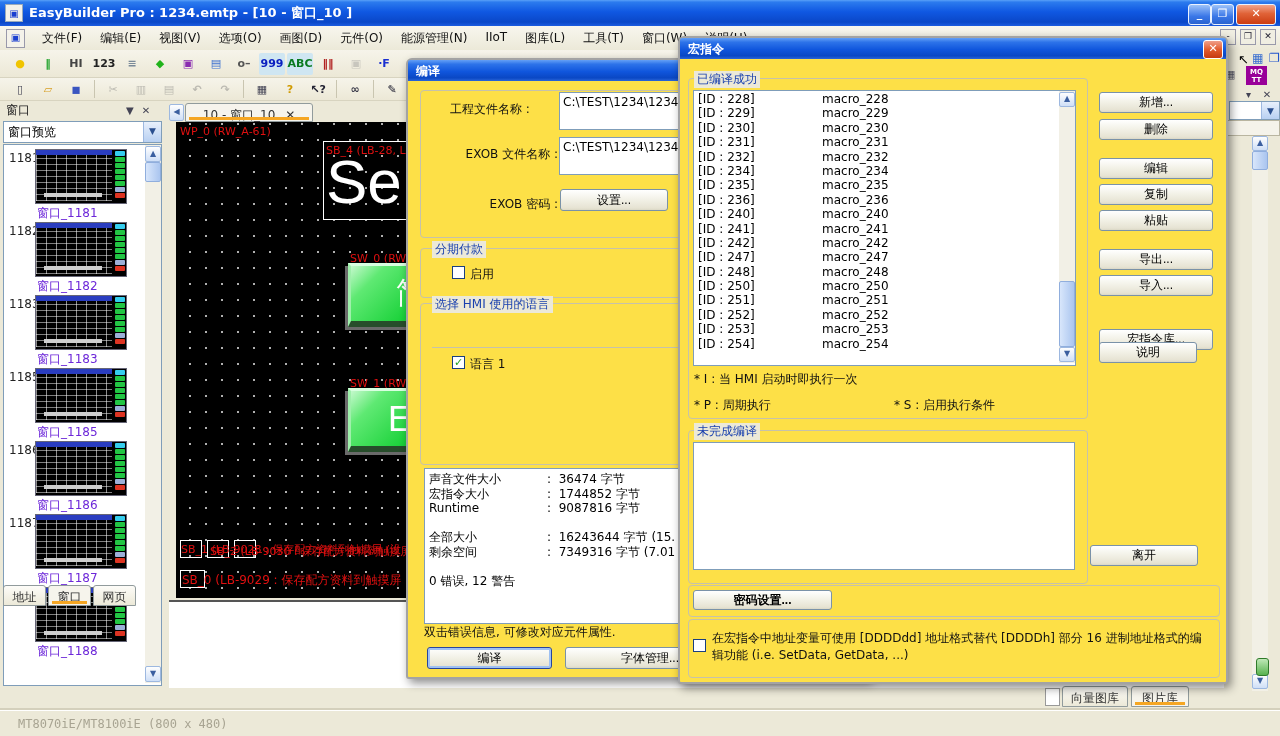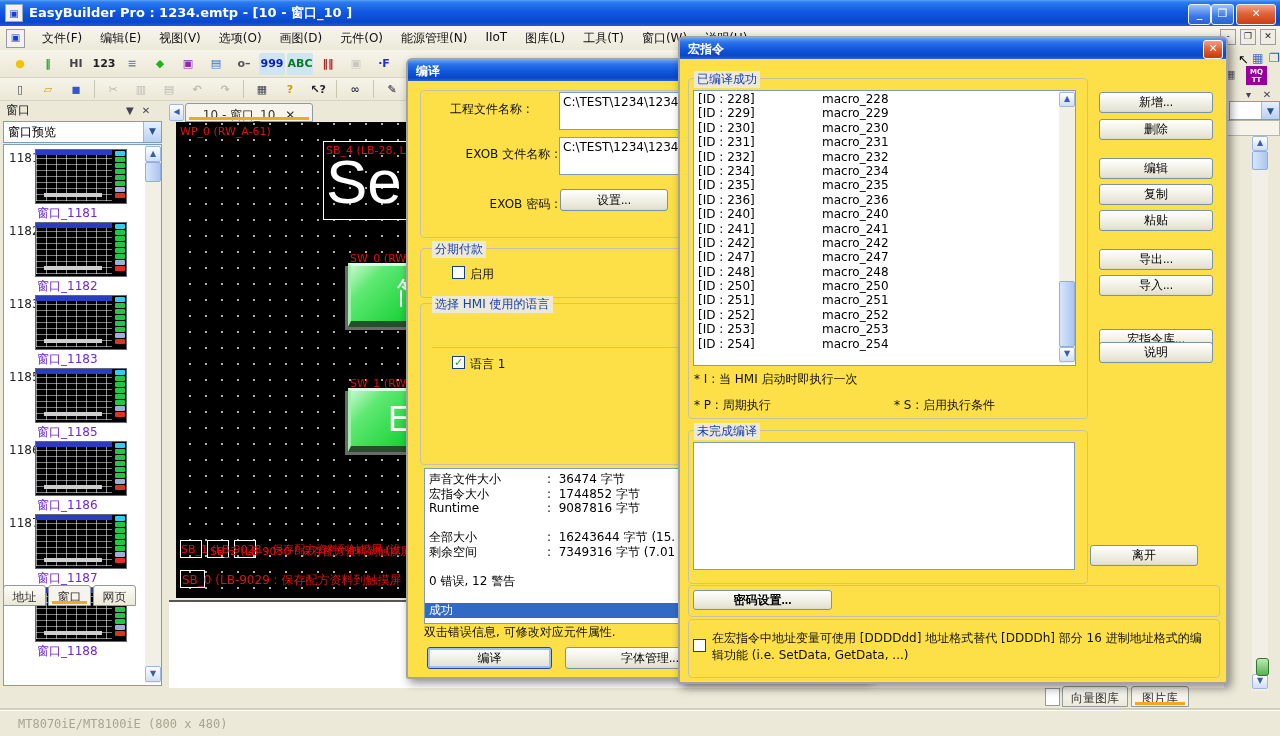--- a/index.html
+++ b/index.html
@@ -439,23 +439,20 @@
         <div class="stat-row">
           <span class="sl">剩余空间</span>
           <span>:&nbsp;&nbsp;</span>
           <span>7349316 字节 (7.01</span>
         </div>
         <div class="stat-row">&nbsp;</div>
         <div class="stat-row">
           <span>0 错误, 12 警告</span>
         </div>
         <div class="stat-row">&nbsp;</div>
-        <div class="stat-row sel">
-          <span>成功</span>
-        </div>
       </div>
     <span class="flabel" style="left:16px;top:564px;">双击错误信息, 可修改对应元件属性.</span>
     <button class="xp-btn focus" style="left:19px;top:587px;width:125px;height:22px;">编译</button>
     <button class="xp-btn" style="left:157px;top:587px;width:150px;height:22px;text-align:left;padding-left:55px;">字体管理...</button>
   </div>
 
   <div class="xp-dialog" style="left:678px;top:36px;width:546px;height:644px;z-index:40;">
     <div class="dlg-title">
       <span>宏指令</span>
     </div>
@@ -562,21 +559,21 @@
 
     <div id="macro-side-buttons">
         <button class="xp-btn" style="left: 419px; top: 54px; width: 114px; height: 21px;">新增...</button>
         <button class="xp-btn" style="left: 419px; top: 81px; width: 114px; height: 21px;">删除</button>
         <button class="xp-btn" style="left: 419px; top: 120px; width: 114px; height: 21px;">编辑</button>
         <button class="xp-btn" style="left: 419px; top: 146px; width: 114px; height: 21px;">复制</button>
         <button class="xp-btn" style="left: 419px; top: 172px; width: 114px; height: 21px;">粘贴</button>
         <button class="xp-btn" style="left: 419px; top: 211px; width: 114px; height: 21px;">导出...</button>
         <button class="xp-btn" style="left: 419px; top: 237px; width: 114px; height: 21px;">导入...</button>
         <button class="xp-btn" style="left: 419px; top: 291px; width: 114px; height: 21px;">宏指令库...</button>
-        <button class="xp-btn" style="left: 419px; top: 304px; width: 114px; height: 21px;">说明</button>
+        <button class="xp-btn" style="left: 419px; top: 304px; width: 98px; height: 21px;">说明</button>
       </div>
     <button class="xp-btn" style="left:410px;top:507px;width:108px;height:21px;">离开</button>
   </div>
 
   <span class="abs" style="left:1045px;top:688px;width:13px;height:16px;background:#fff;border:1px solid #999;"></span>
   <span class="tab" style="left:1062px;top:686px;width:66px;">向量图库</span>
   <span class="tab active" style="left:1131px;top:686px;width:58px;">图片库</span>
 
   <div class="statusbar">
     <span>MT8070iE/MT8100iE (800 x 480)</span>

